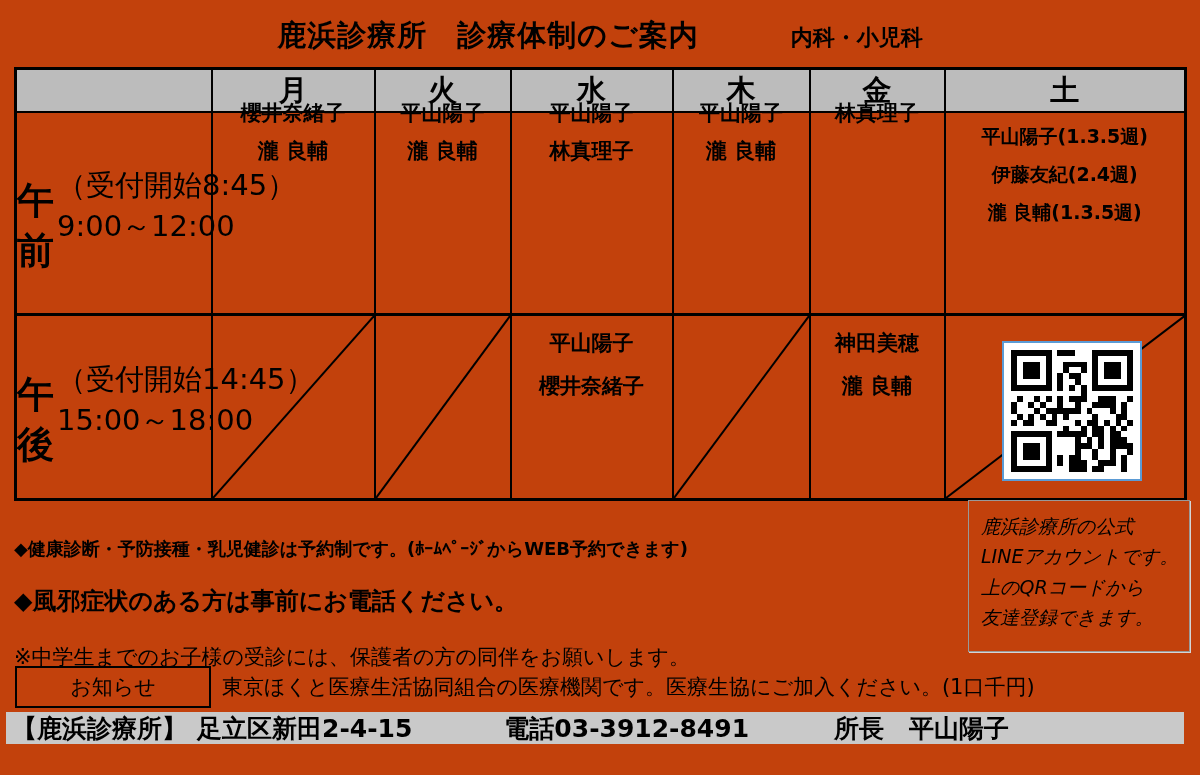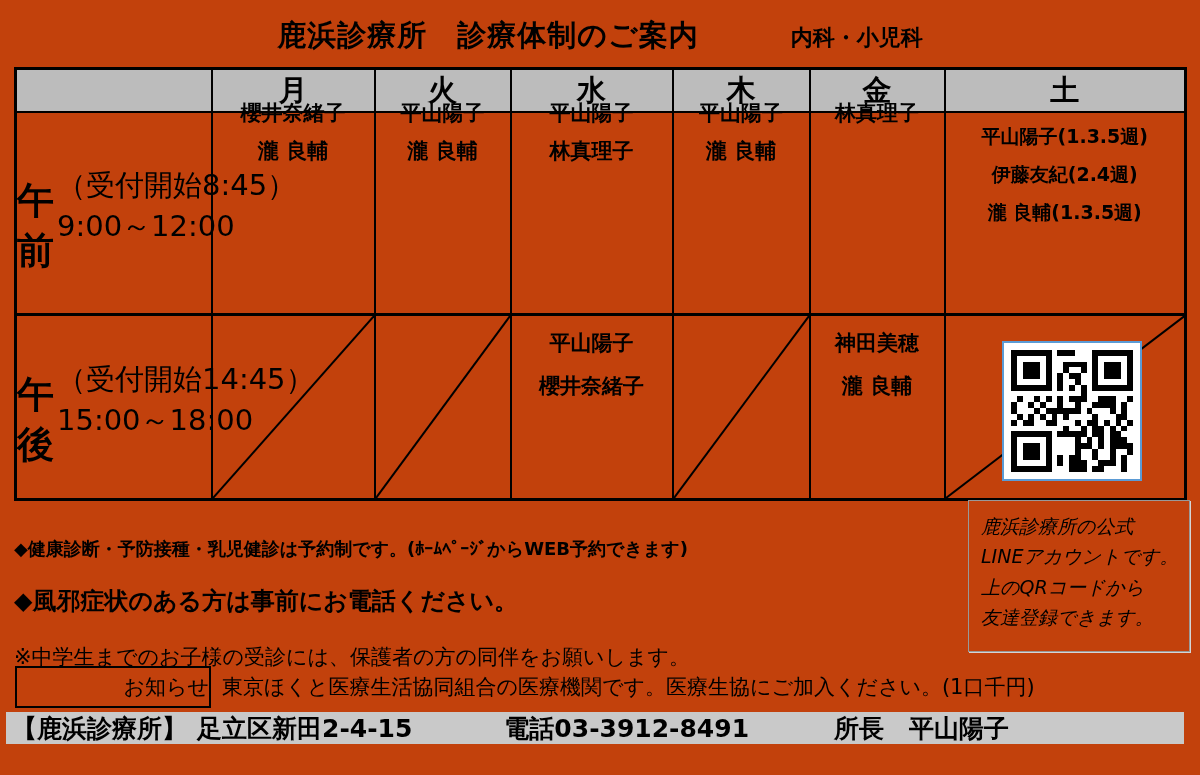--- a/index.html
+++ b/index.html
@@ -53,21 +53,21 @@
   .note{position:absolute;left:14px;white-space:nowrap;}
   .note-1{top:537px;font-size:18px;font-weight:bold;}
   .note-2{top:585px;font-size:24px;font-weight:bold;}
   .note-3{top:595px;font-size:21px;margin-top:48px;}
 
   
   .line-box{position:absolute;left:968px;top:500px;width:196px;height:130px;border:1px solid #999;box-shadow:1px 1px 0 #d5d5d5;padding:10px 12px;font-size:19px;line-height:1.6;}
   .line-box div{white-space:nowrap;font-style:italic;}
 
   
-  .notice-label-box{position:absolute;left:15px;top:666px;width:192px;height:38px;border:2px solid #000;display:flex;align-items:center;justify-content:flex-end;font-size:21px;}
+  .notice-label-box{position:absolute;left:15px;top:666px;width:192px;height:38px;border:2px solid #000;display:flex;align-items:center;justify-content:center;font-size:21px;}
   .notice-text{position:absolute;left:222px;top:666px;height:42px;display:flex;align-items:center;font-size:21px;white-space:nowrap;}
 
   
   .footer{position:absolute;left:6px;top:712px;width:1178px;height:32px;background:#c9c9c9;display:flex;align-items:center;font-size:25px;font-weight:bold;white-space:nowrap;}
   .footer .f-name{margin-left:6px;}
   .footer .f-address{margin-left:10px;}
   .footer .f-phone{margin-left:92px;}
   .footer .f-director{margin-left:85px;}
 </style>
 </head>

